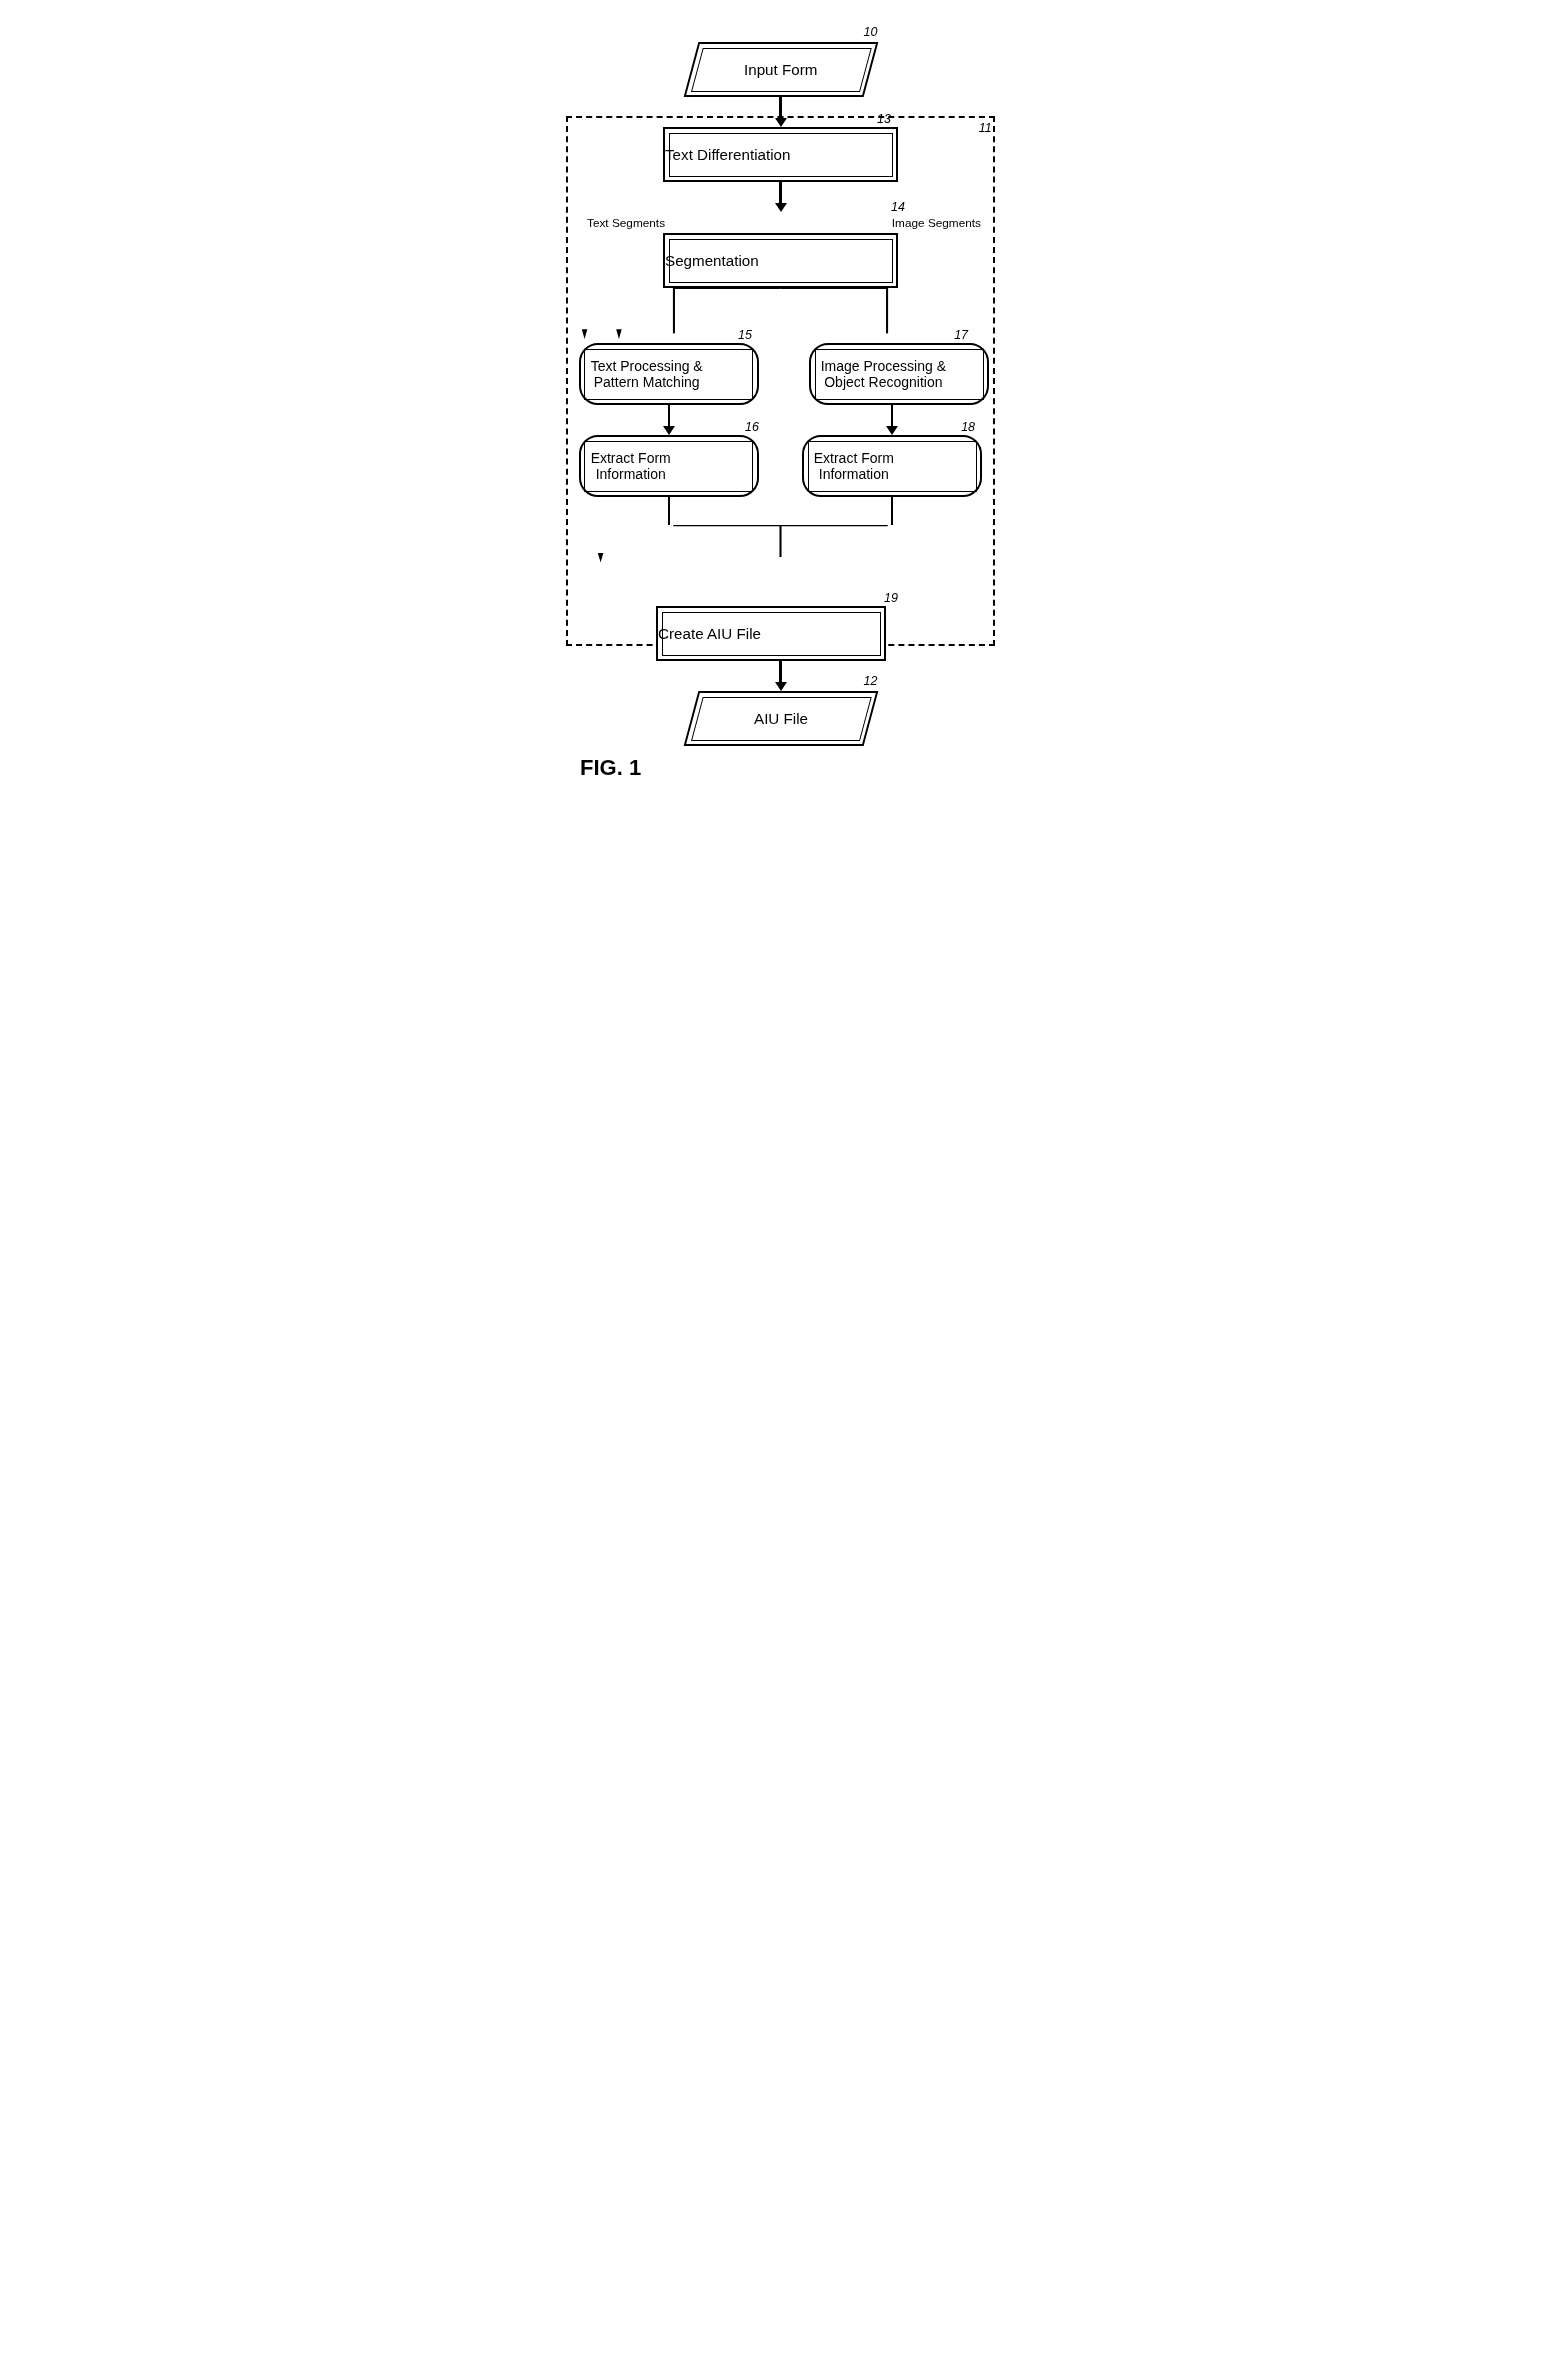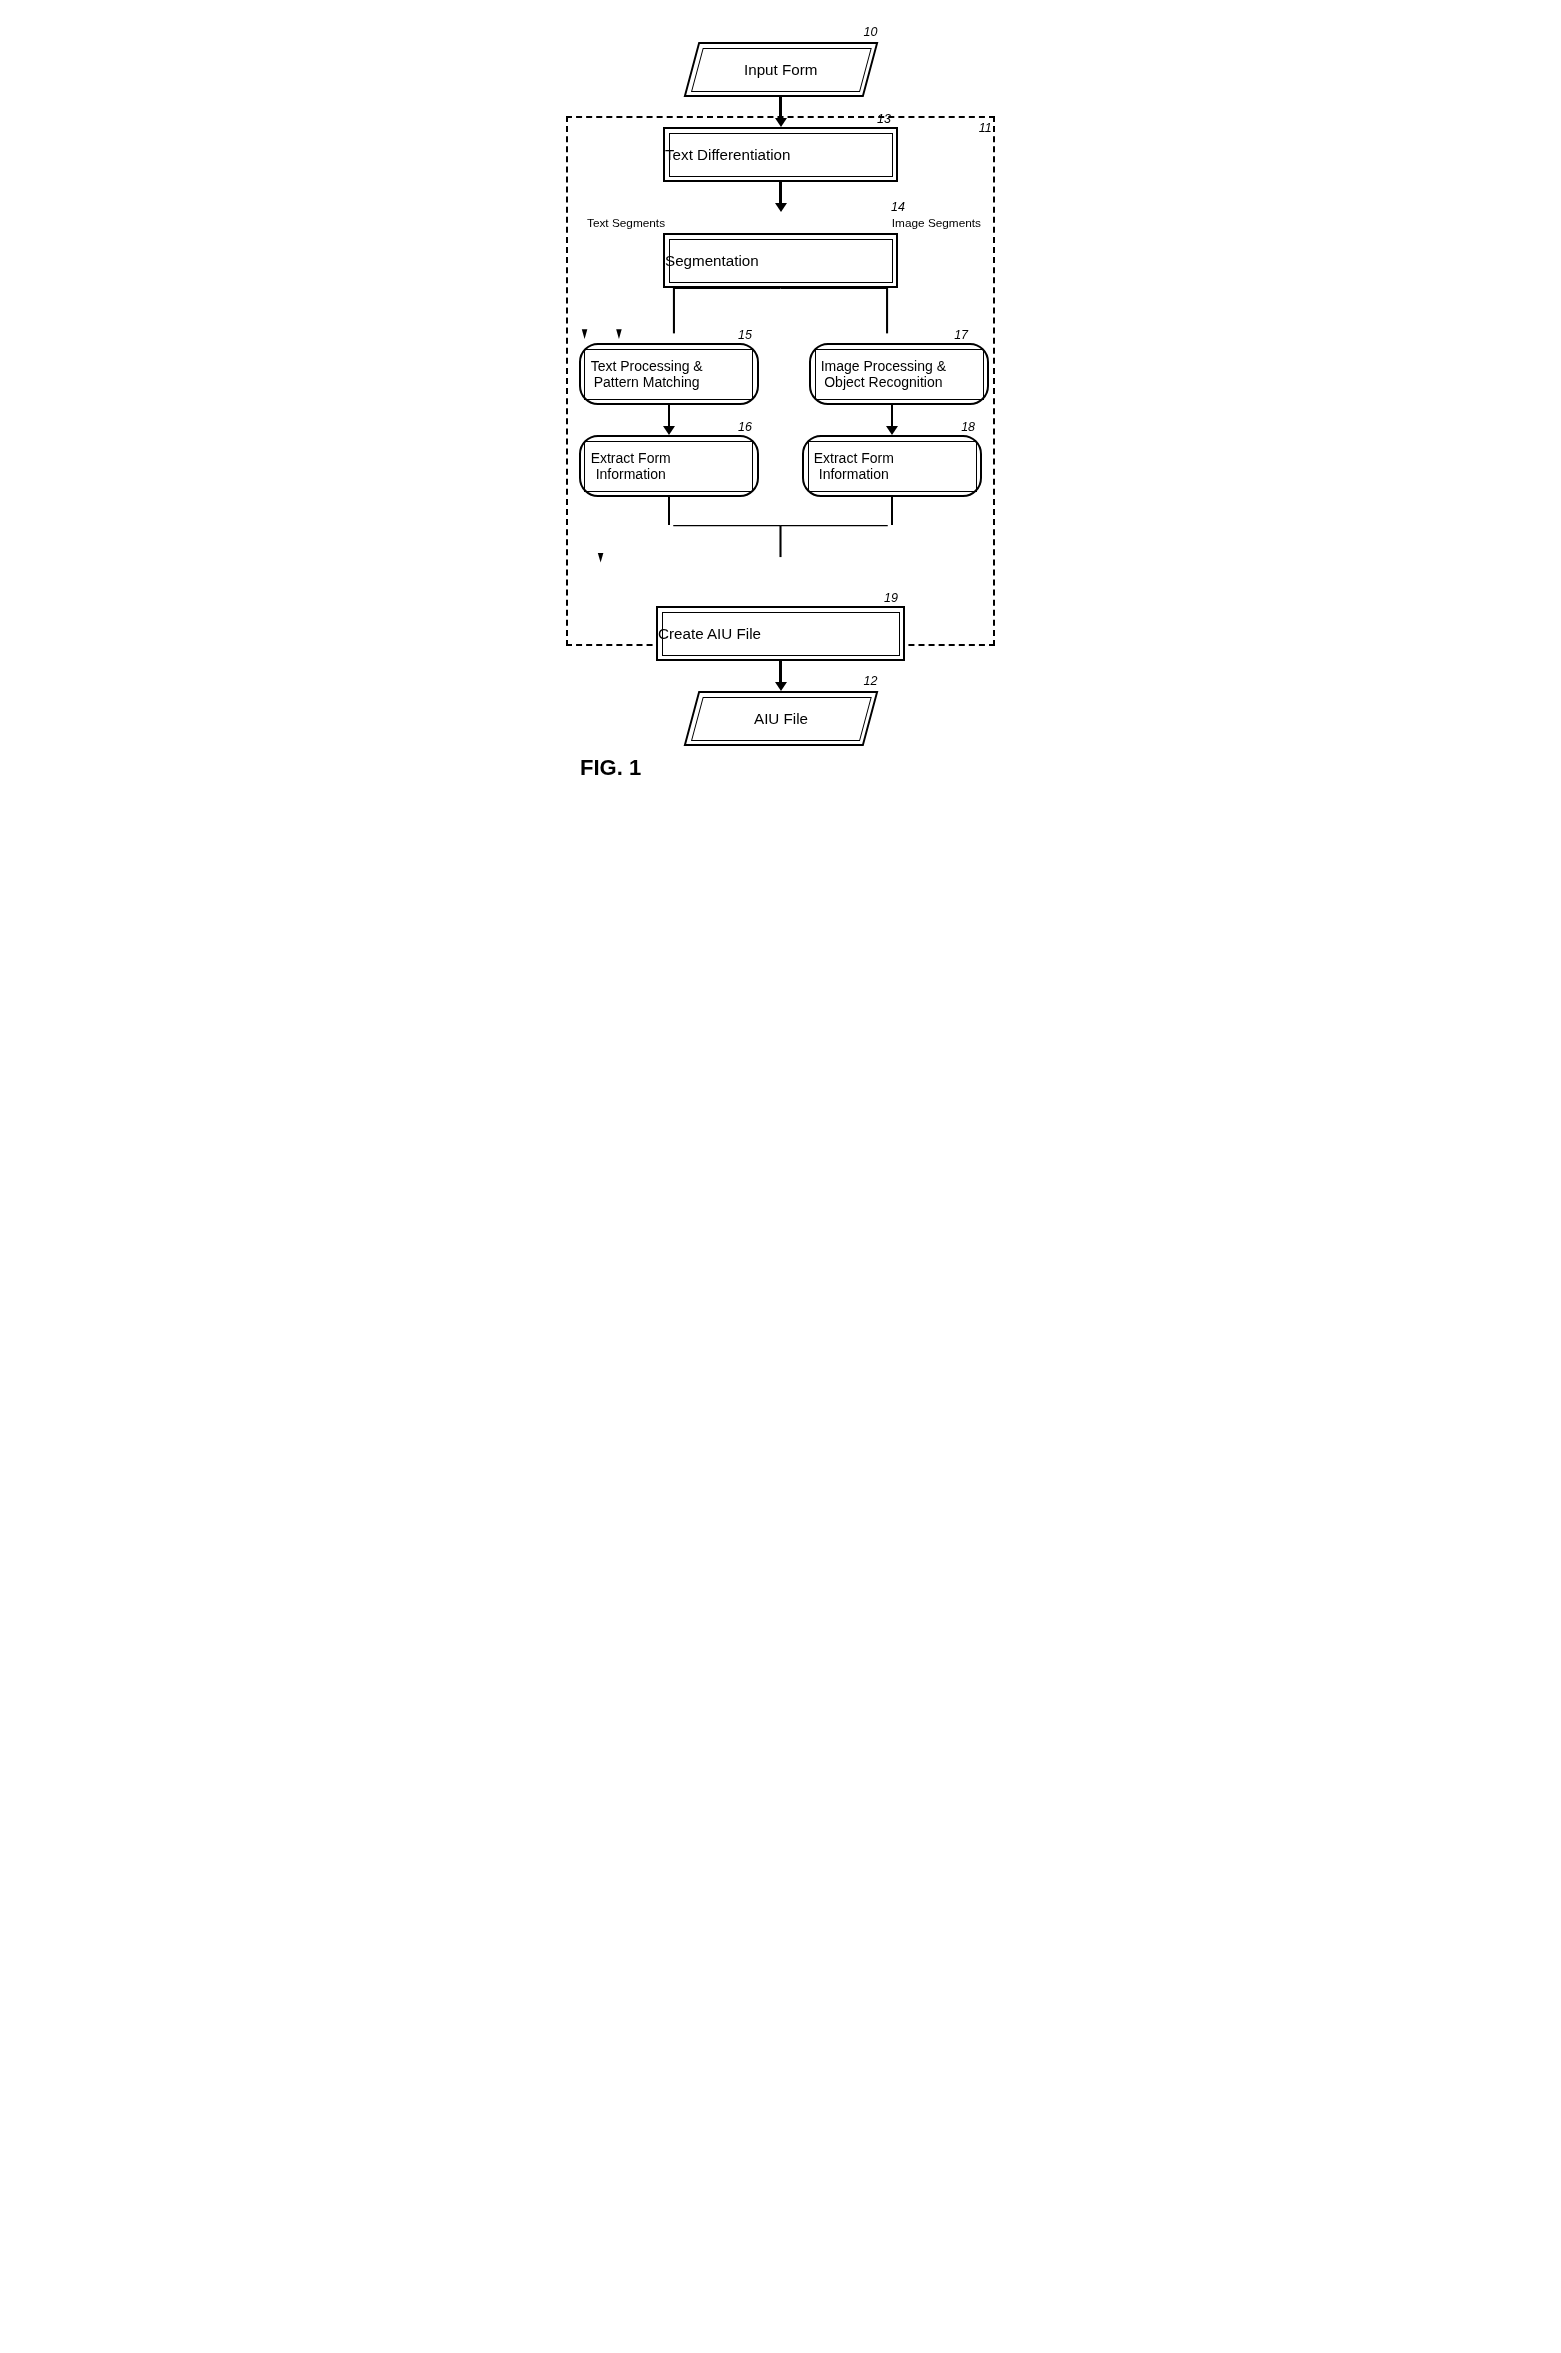--- a/index.html
+++ b/index.html
@@ -57,21 +57,21 @@
       font-size: 15.2px;
     }
     .rect-medium {
       width: 180px;
       min-height: 62px;
       font-size: 14px;
       padding: 7px 9.7px;
       border-radius: 19px;
     }
     .rect-bottom {
-      width: 249px;
+      width: 230px;
       height: 55px;
       font-size: 15.2px;
     }
 
     
     .connector {
       display: flex;
       flex-direction: column;
       align-items: center;
     }
@@ -230,21 +230,21 @@
 Pattern Matching</span>
           </div>
         </div>
 
         <div class="connector">
           <div class="line-v" style="height:21px;"></div>
           <div class="arrow-down"></div>
         </div>
 
         <div style="position:relative; width:180px;">
-          <span class="ref-num" style="top:-15.2px; right:7px;">16</span>
+          <span class="ref-num" style="top:-15.2px; right:0;">16</span>
           <div class="rectangle rect-medium">
             <div class="inner-rect"></div>
             <span style="white-space:pre-line;">Extract Form
 Information</span>
           </div>
         </div>
 
         <div class="connector">
           <div class="line-v" style="height:28px;"></div>
         </div>

